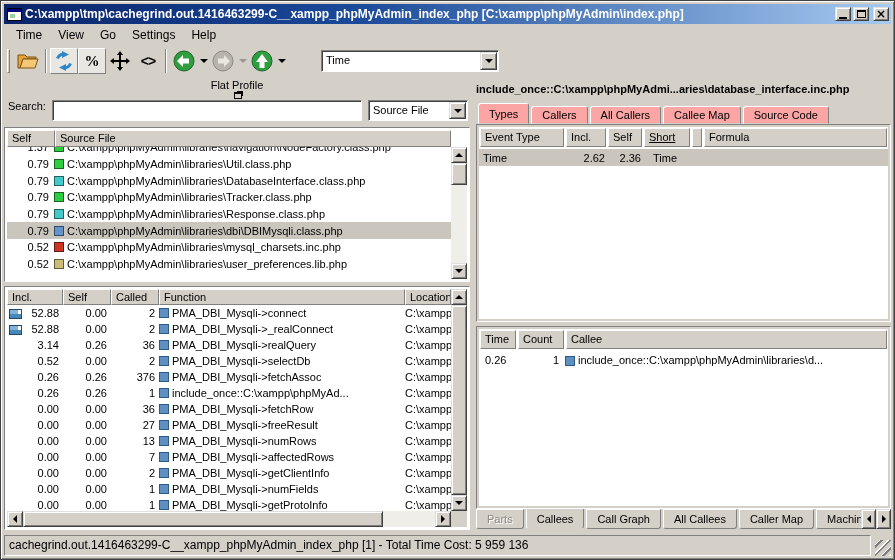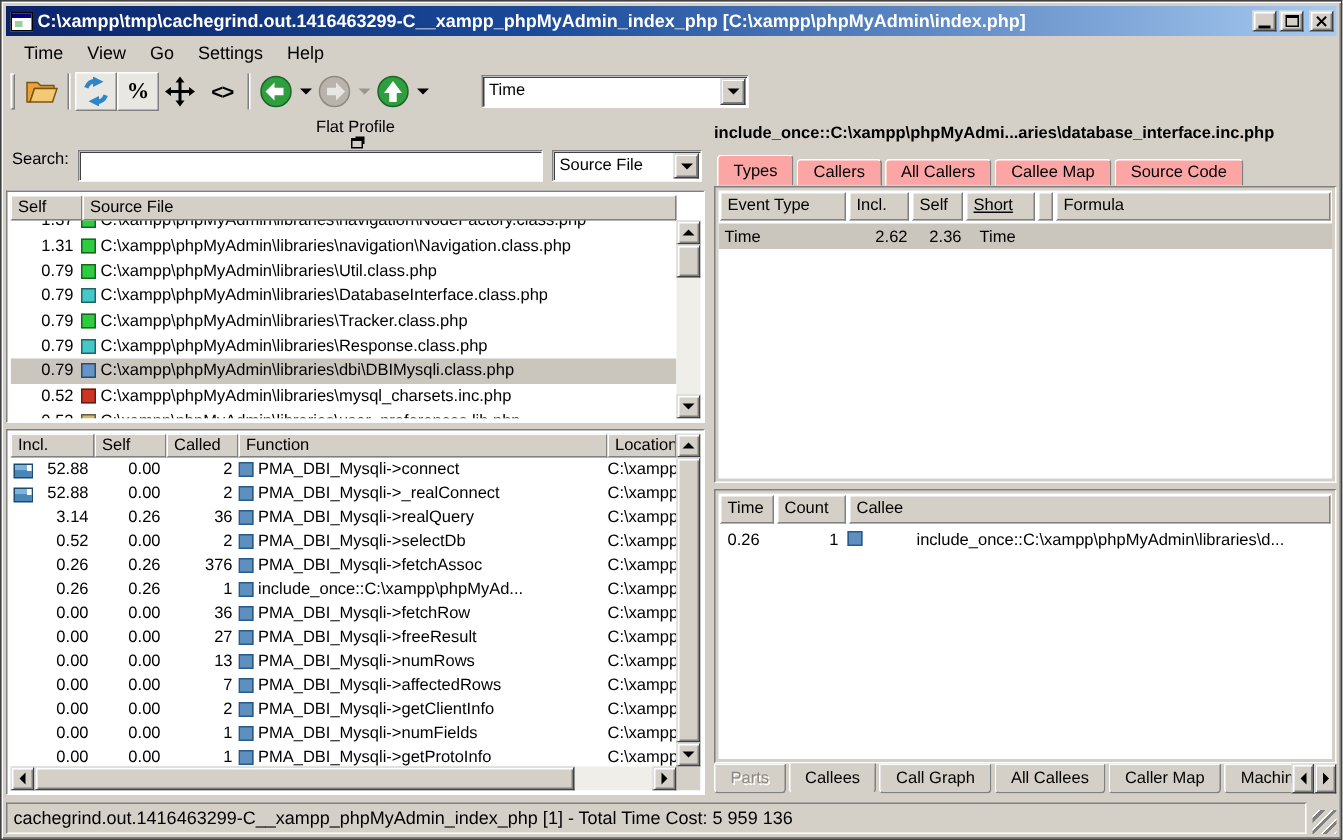--- a/index.html
+++ b/index.html
@@ -129,21 +129,21 @@
   .ev-c-type { width:86px; padding-left:4px; } .ev-c-incl { width:40px; text-align:right; }
   .ev-c-self { width:36px; text-align:right; } .ev-c-short { width:50px; padding-left:12px; }
   .ce-table { position:absolute; left:2px; top:247px; right:2px; height:183px; }
   .ce-inner { position:absolute; inset:2px; background:#fff; overflow:hidden; }
   .ce-header { position:absolute; left:1px; top:1px; right:1px; height:19px; display:flex; gap:2px; }
   .ce-header .hcell { padding-top:2px; }
   .ch-time { width:36px; } .ch-count { width:46px; } .ch-callee { flex:1; }
   .ce-rows { position:absolute; left:0; top:22px; right:0; bottom:0; }
   .ce-row { display:flex; height:17px; align-items:center; white-space:nowrap; }
   .ce-c-time { width:34px; padding-left:6px; flex:none; } .ce-c-count { width:46px; text-align:right; flex:none; }
-  .ce-c-callee { flex:1; display:flex; align-items:flex-start; overflow:hidden; padding-left:6px;gap:33px; }
+  .ce-c-callee { flex:1; display:flex; align-items:flex-end; overflow:hidden; padding-left:6px; }
   .rp-bottom { position:absolute; left:2px; top:430px; right:2px; height:22px; overflow:hidden; }
   .btab { float:left; height:20px; padding:3px 10px 0; background:#d4d0c8; border:1px solid; border-color:#fff #808080 #808080 #fff;
           border-radius:0 0 3px 3px; margin-right:2px; white-space:nowrap; }
   .btab.active { font-weight:normal; border-color:#fff #808080 #d4d0c8 #fff; height:22px; margin-top:-2px; padding-top:5px; position:relative; z-index:2; }
   .btab.disabled { color:#8e8a82; text-shadow:1px 1px 0 #fff; }
   .rp-tab-arrows { position:absolute; right:0; top:0; height:20px; display:flex; }
   .rp-tab-arrows .sb-btn { position:static; width:15px; height:20px; }
 
   
   .statusbar { position:absolute; left:3px; bottom:3px; right:3px; height:24px; padding-top:3px; }
@@ -275,25 +275,20 @@
       <div class="fp-inner">
         <div class="fp-header">
           <span class="hcell fp-h-self">Self</span>
           <span class="hcell fp-h-file">Source File</span>
         </div>
         <div class="fp-rows" id="fp-rows">
             <div class="fp-row">
               <span class="fp-self">1.37</span>
               <span class="sq" style="background: rgb(46, 204, 64);"></span>
               <span class="fp-file">C:\xampp\phpMyAdmin\libraries\navigation\NodeFactory.class.php</span>
-            </div>
-            <div class="fp-row">
-              <span class="fp-self">1.31</span>
-              <span class="sq" style="background: rgb(46, 204, 64);"></span>
-              <span class="fp-file">C:\xampp\phpMyAdmin\libraries\navigation\Navigation.class.php</span>
             </div>
             <div class="fp-row">
               <span class="fp-self">0.79</span>
               <span class="sq" style="background: rgb(46, 204, 64);"></span>
               <span class="fp-file">C:\xampp\phpMyAdmin\libraries\Util.class.php</span>
             </div>
             <div class="fp-row">
               <span class="fp-self">0.79</span>
               <span class="sq" style="background: rgb(69, 200, 200);"></span>
               <span class="fp-file">C:\xampp\phpMyAdmin\libraries\DatabaseInterface.class.php</span>

